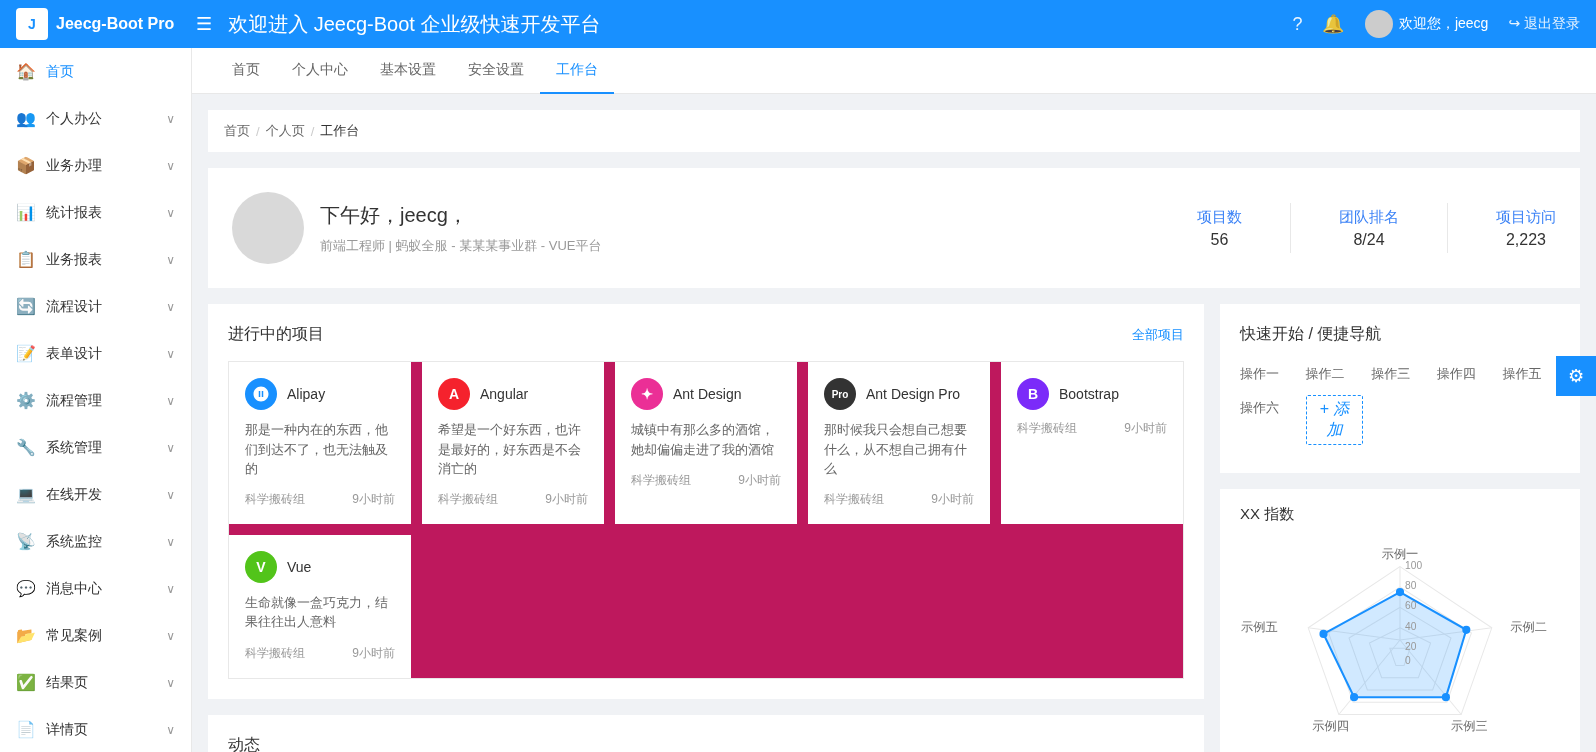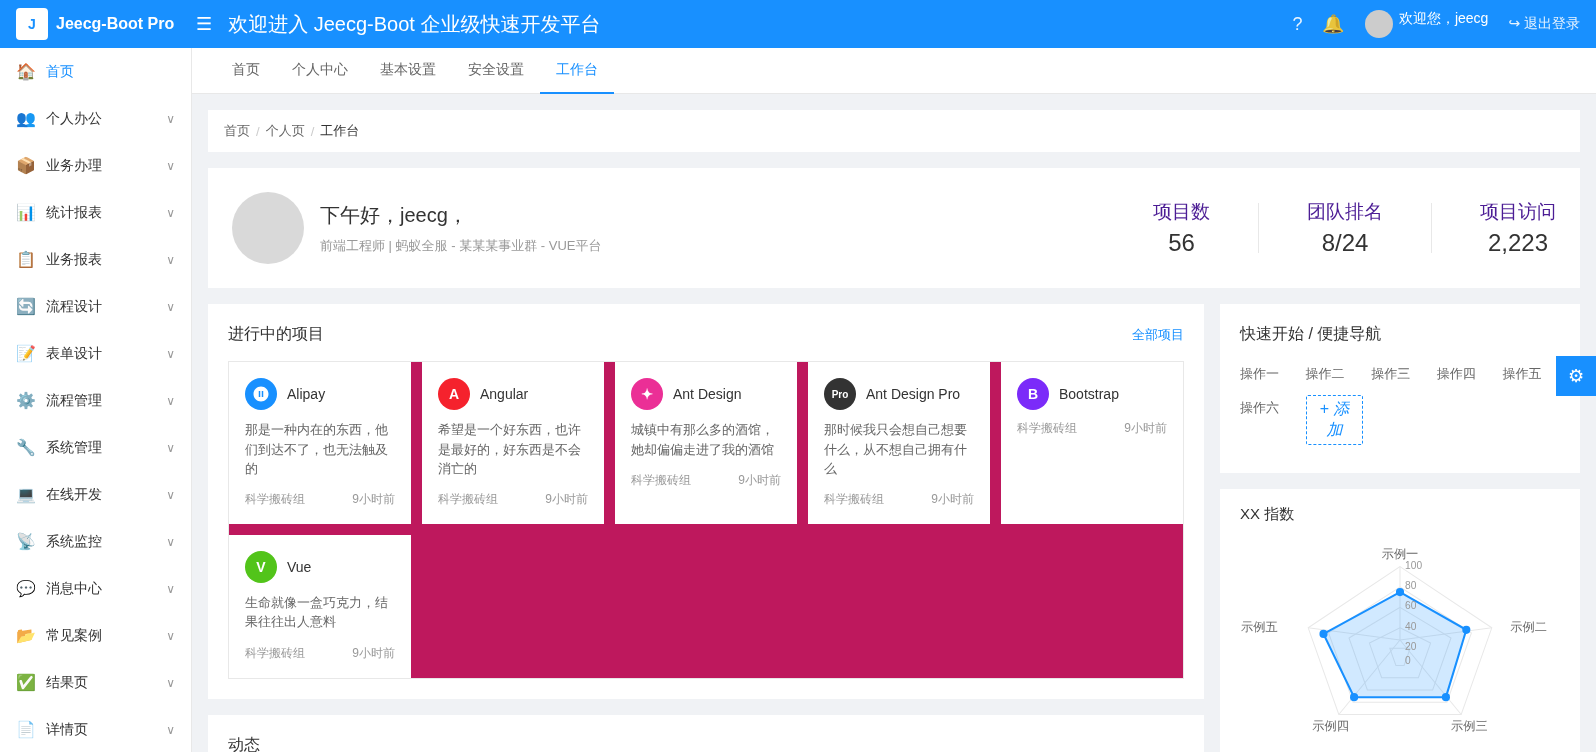--- a/index.html
+++ b/index.html
@@ -55,21 +55,21 @@
       gap: 20px;
       font-size: 14px;
     }
     .header-icon {
       font-size: 18px;
       cursor: pointer;
       opacity: 0.9;
     }
     .header-user {
       display: flex;
-      align-items: flex-start;
+      align-items: center;
       gap: 6px;
     }
     .user-avatar-small {
       width: 28px;
       height: 28px;
       border-radius: 50%;
       background: #ccc;
     }
     .logout-btn {
       cursor: pointer;
@@ -203,26 +203,26 @@
     }
     .profile-stats {
       display: flex;
       gap: 48px;
       align-items: center;
     }
     .stat-item {
       text-align: center;
     }
     .stat-label {
-      color: #4c1d95;
-      font-size: 19px;
+      color: #3b82f6;
+      font-size: 15px;
       margin-bottom: 4px;
     }
     .stat-value {
-      font-size: 24px;
+      font-size: 16px;
       font-weight: 500;
       color: #333;
     }
     .stat-divider {
       width: 1px;
       height: 50px;
       background: #e8e8e8;
     }
 
     

